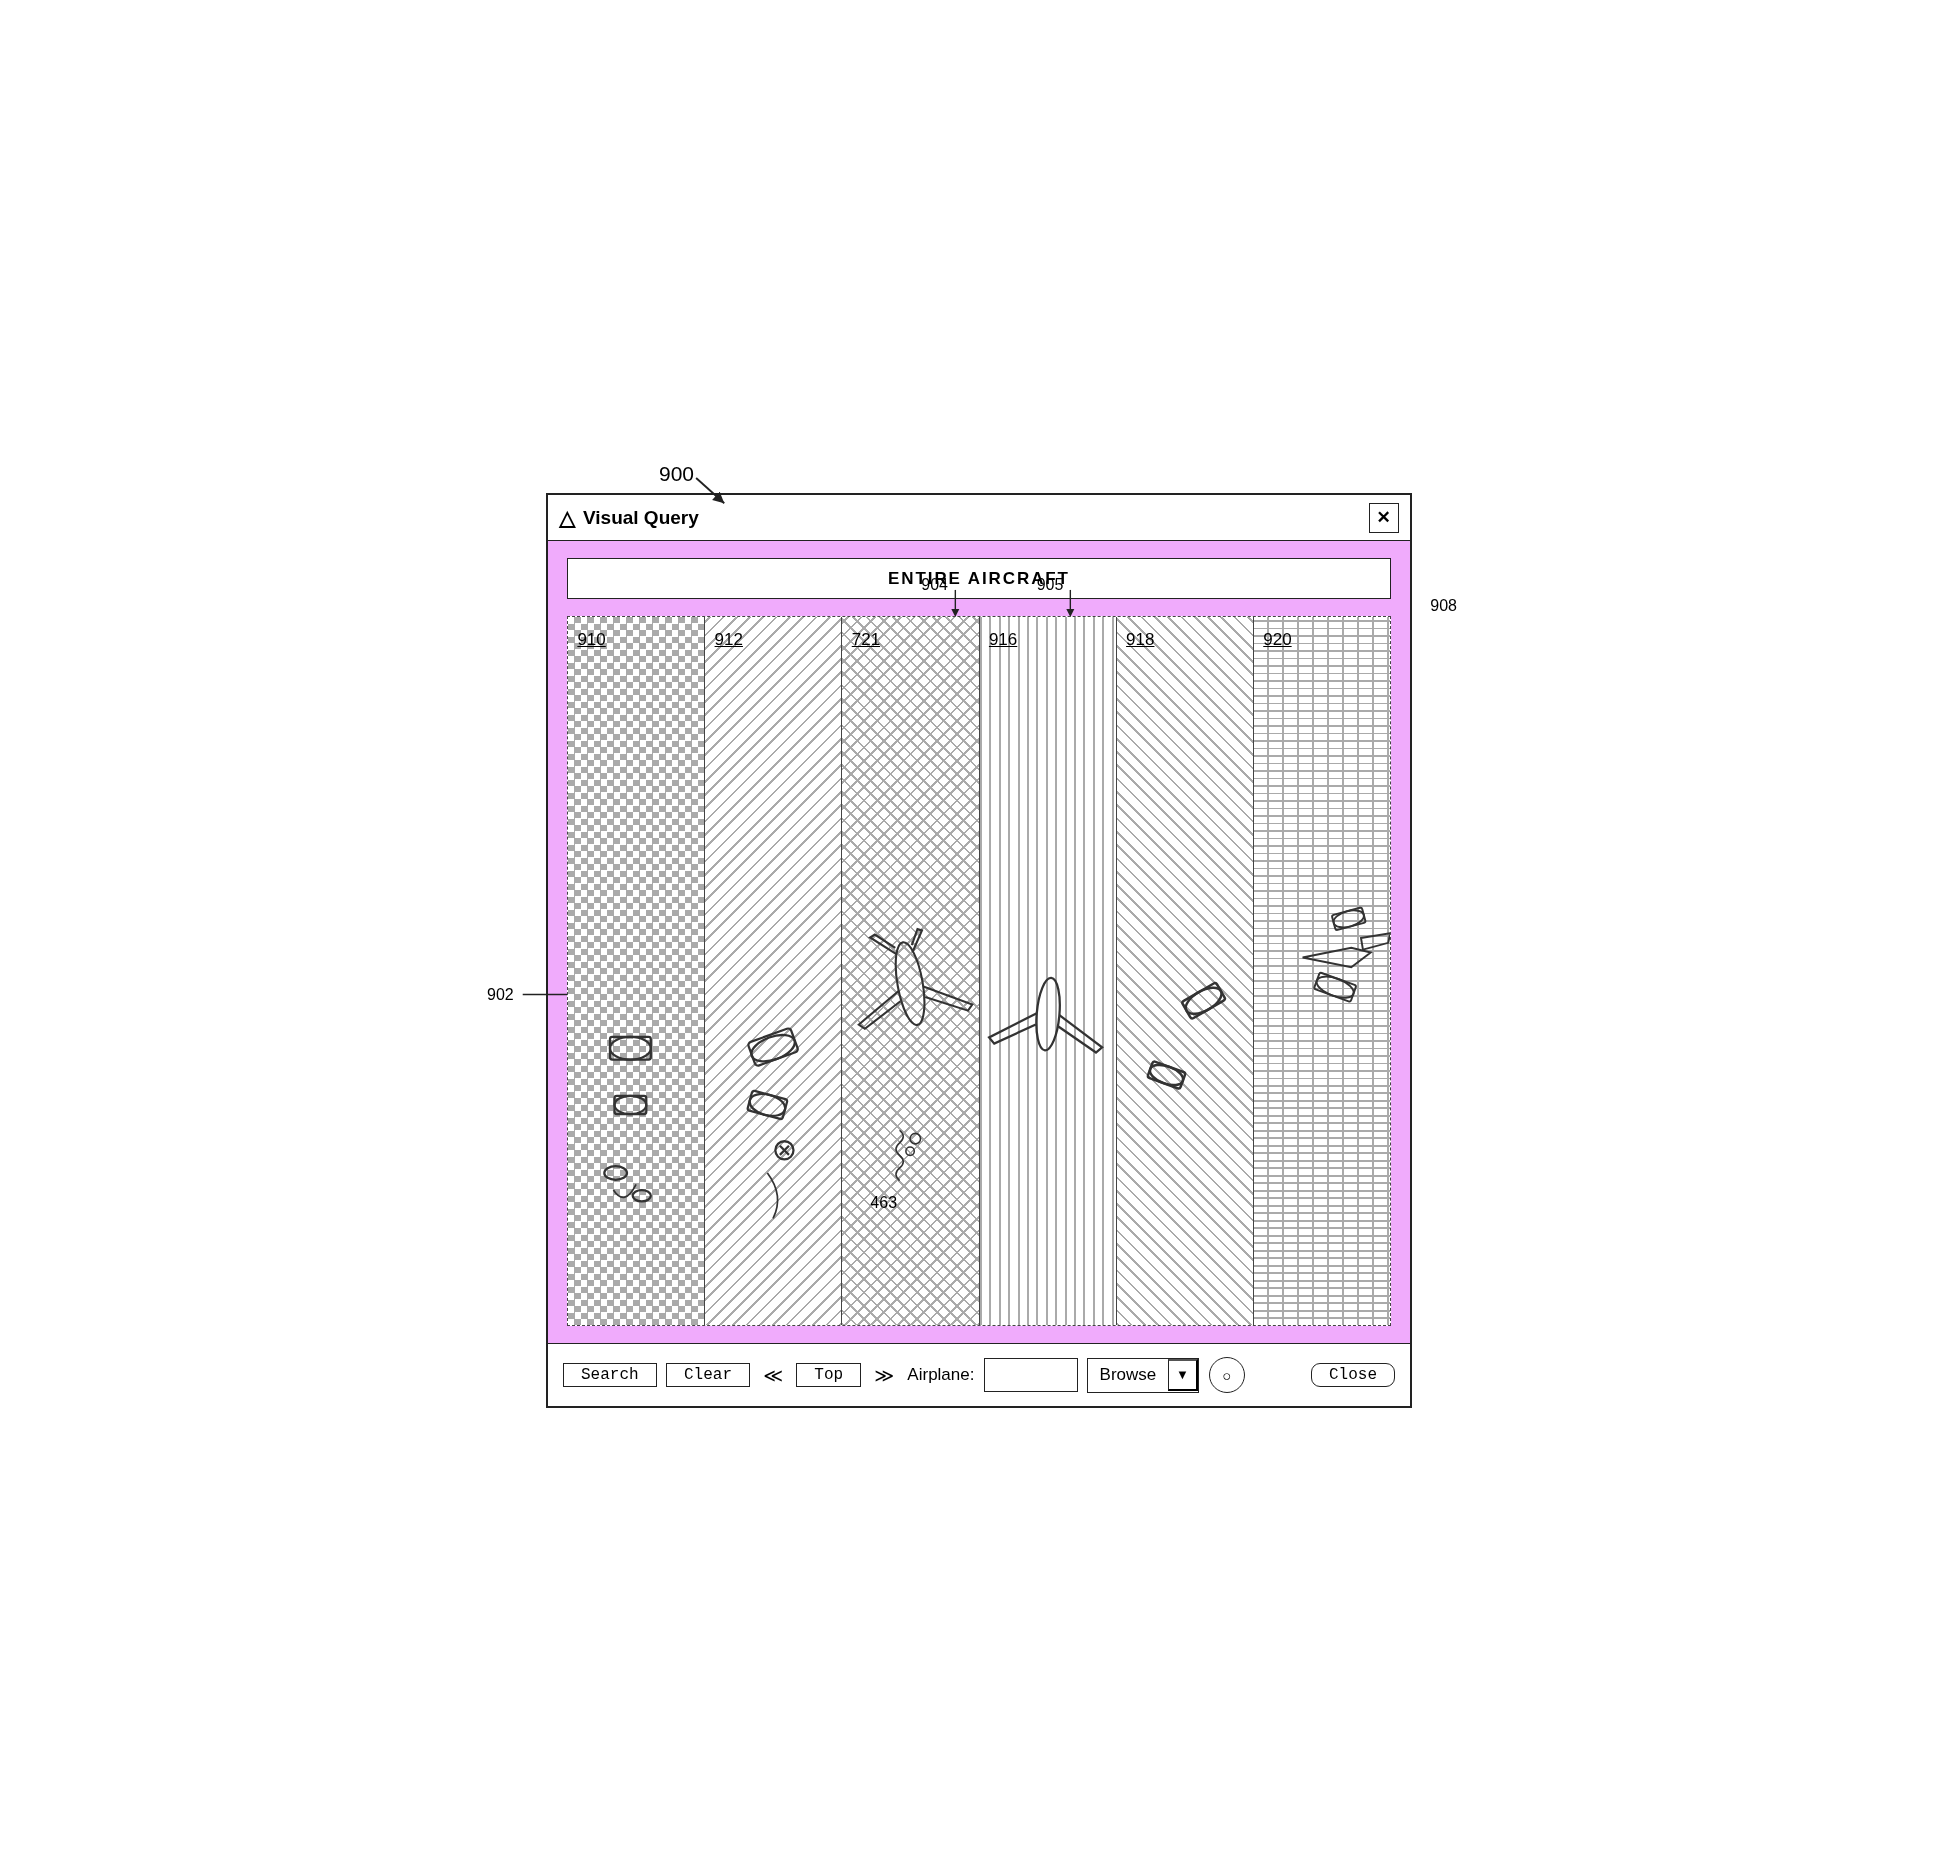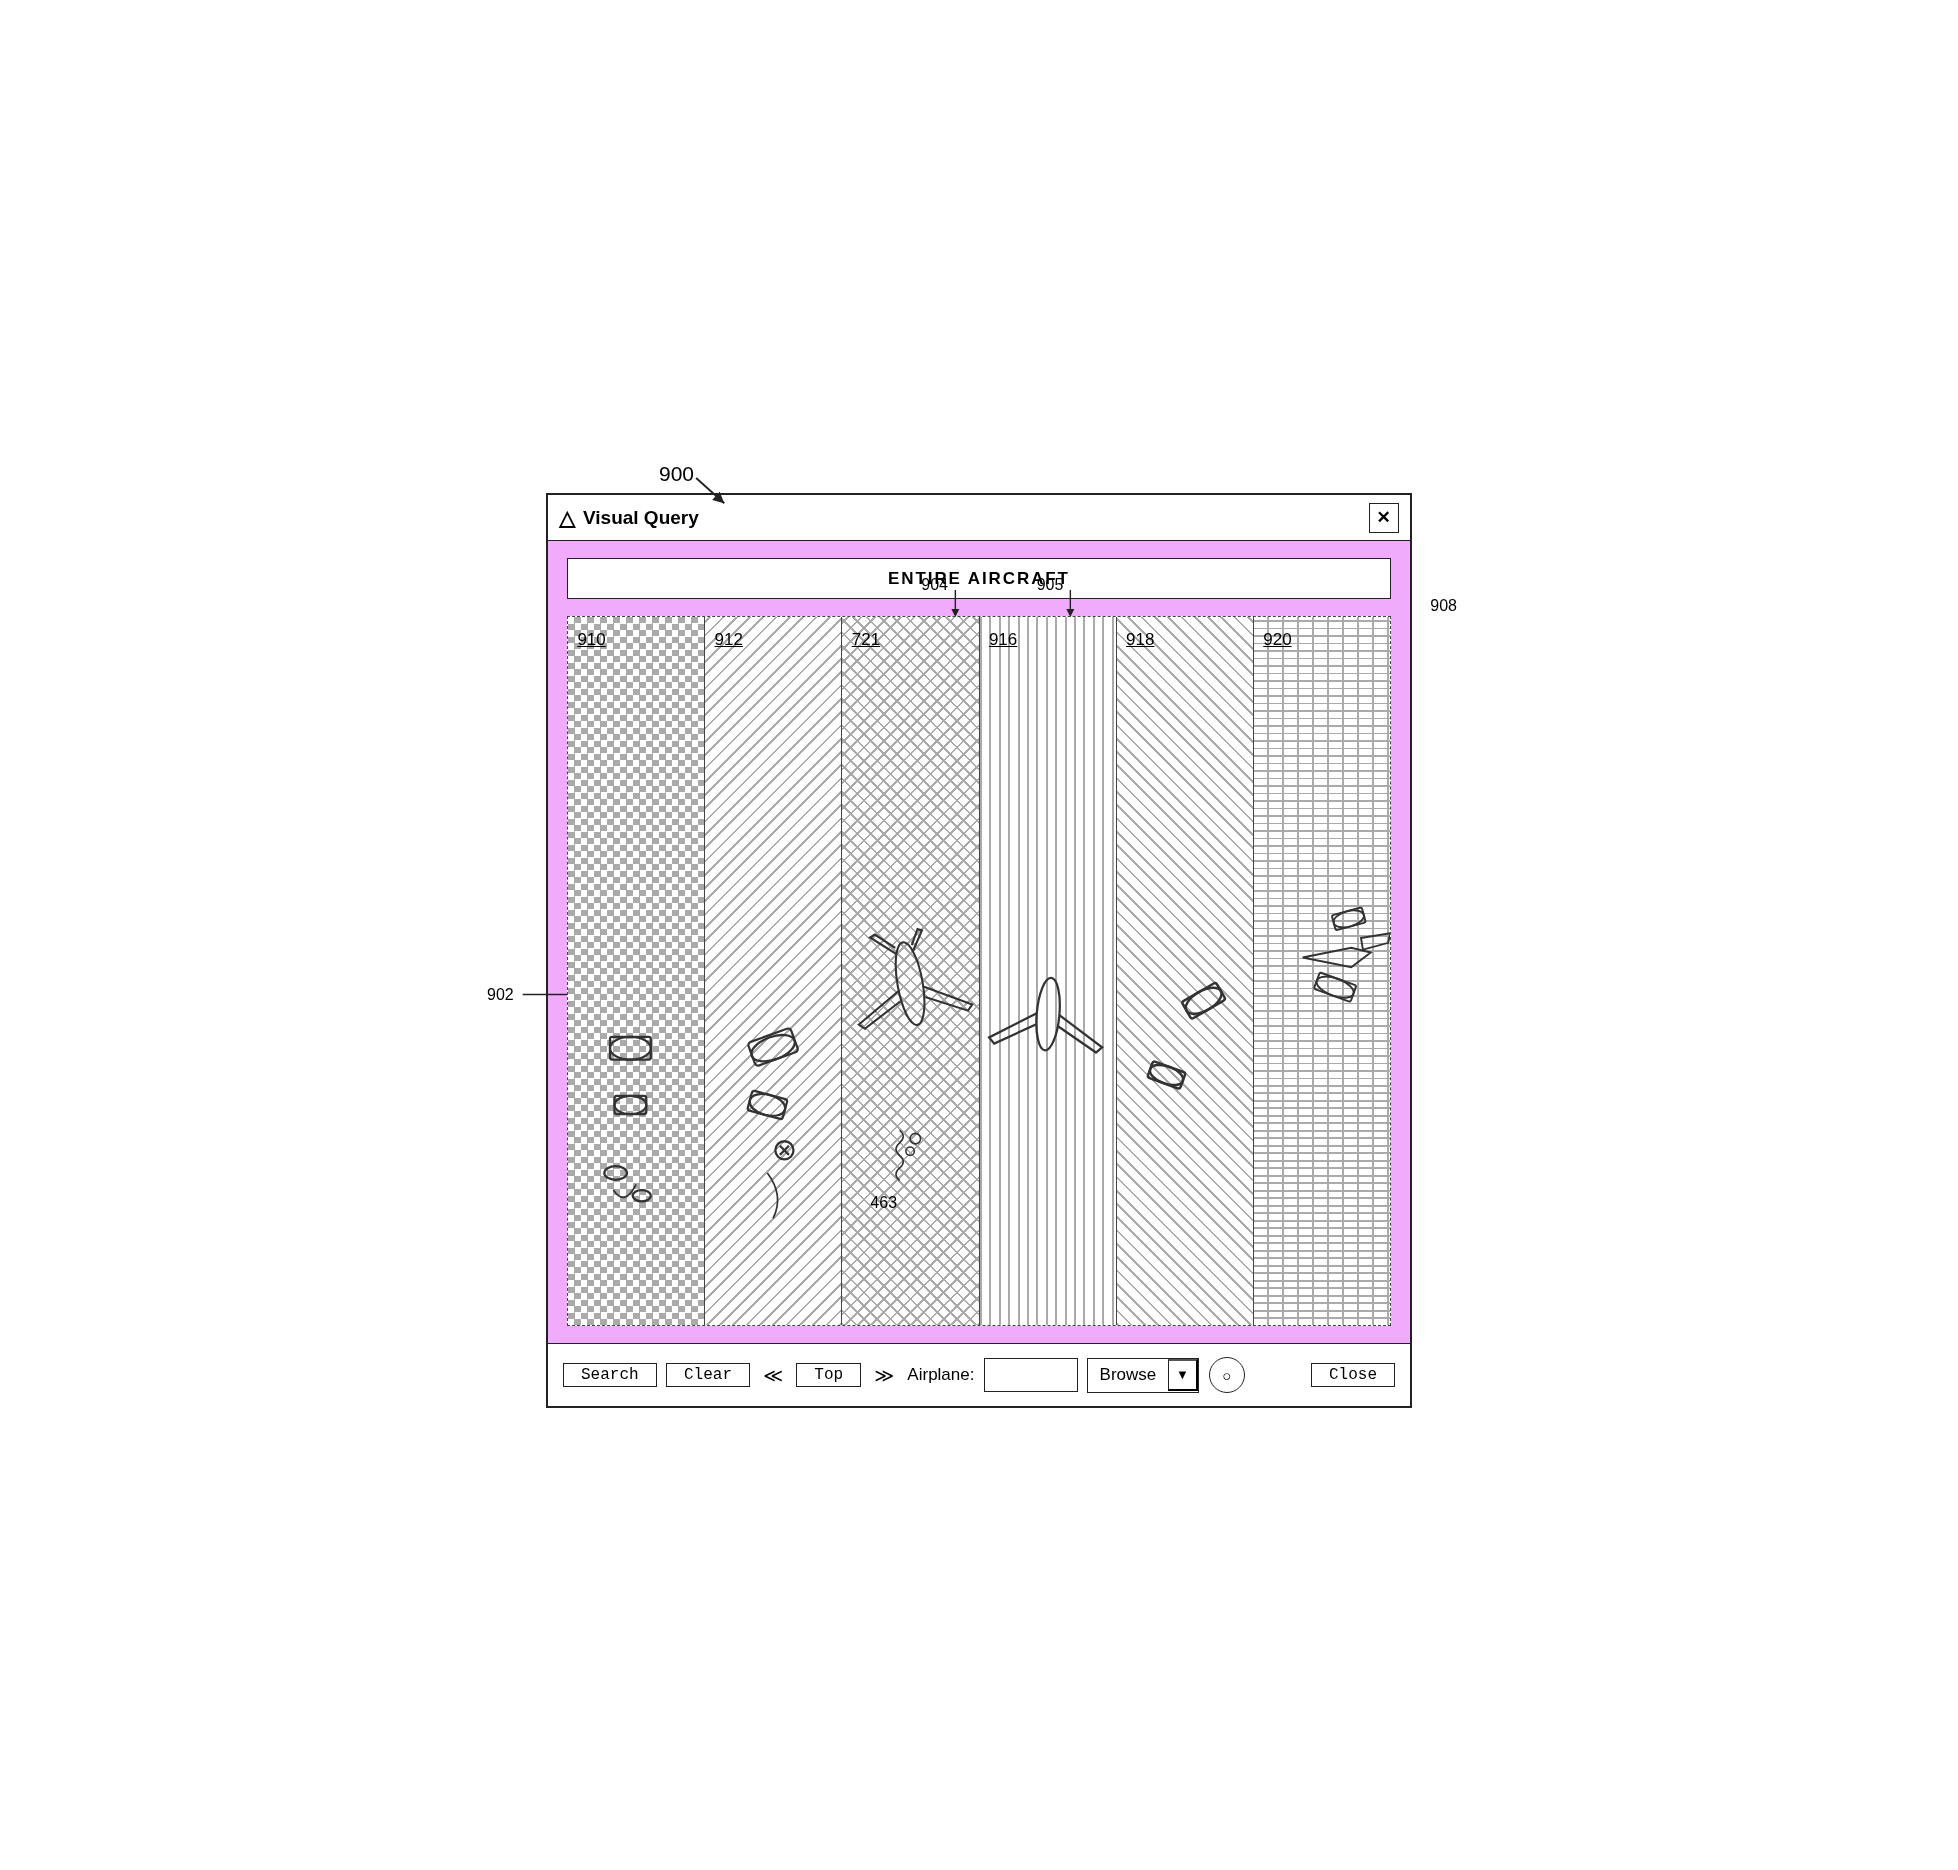--- a/index.html
+++ b/index.html
@@ -455,17 +455,17 @@
       <span class="tb-arrow">≫</span>
       <span class="tb-label">Airplane:</span>
       <input class="tb-input" type="text" value="" style="">
       <div class="tb-browse-wrap">
         <button class="tb-browse-btn">Browse</button>
         <button class="tb-browse-arrow">▼</button>
       </div>
       <div class="tb-circle-btn">
         <span>○</span>
       </div>
-      <button class="tb-btn" style="margin-left:auto;">Close</button>
+      <button class="tb-btn" style="margin-left:auto;border-radius:9px;">Close</button>
     </div>
   </div>
 </div>
 
 
 </body></html>

